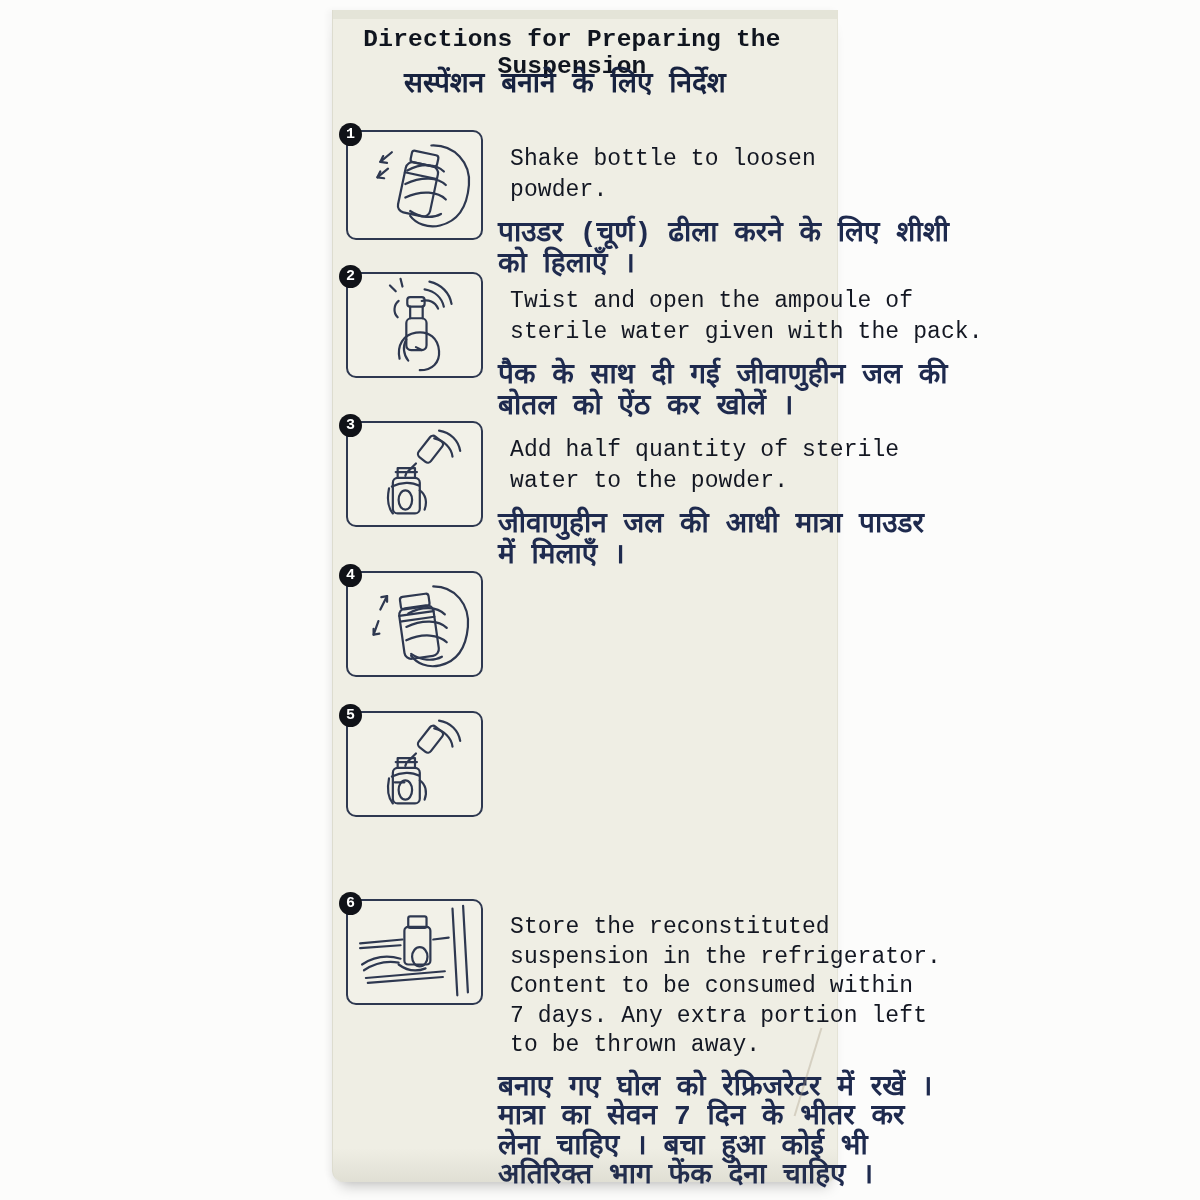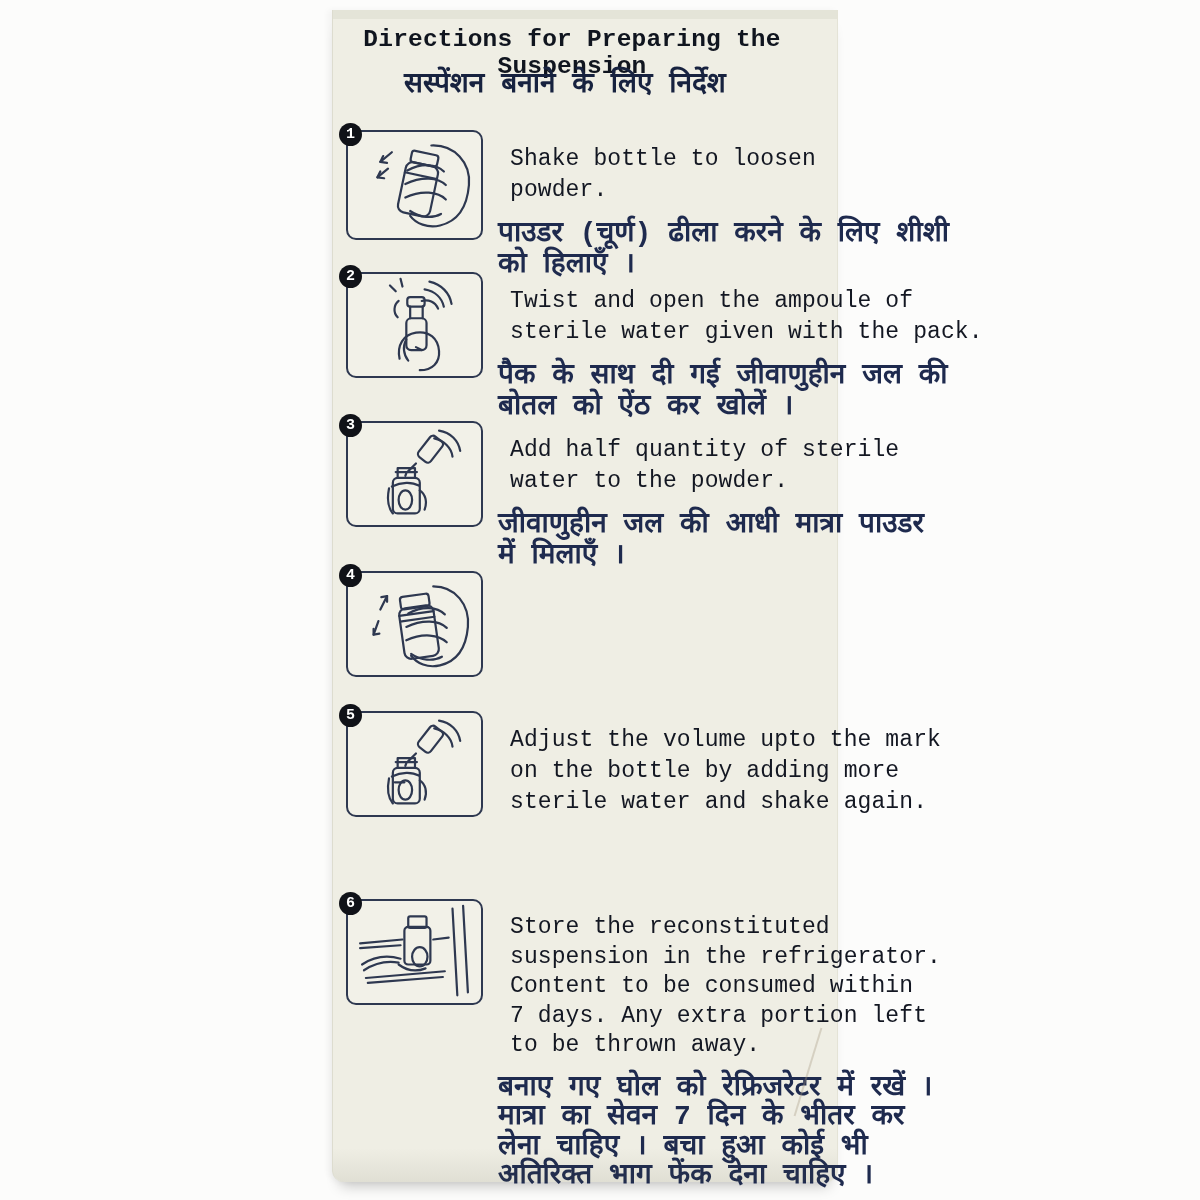--- a/index.html
+++ b/index.html
@@ -206,23 +206,20 @@
             <line x1="49" y1="51" x2="71" y2="51"></line>
             <line x1="48" y1="72" x2="58" y2="72"></line>
             <path d="M42,68 C40,78 41,88 46,94"></path>
             <path d="M45,66 C55,61 66,61 73,65"></path>
             <ellipse cx="59" cy="80" rx="7" ry="10"></ellipse>
             <path d="M74,70 C80,74 82,82 79,90"></path>
           </g>
         </svg>
       </figure>
       <div class="text">
-        <p class="en">Adjust the volume upto the mark
-on the bottle by adding more
-sterile water and shake again.</p>
       </div>
     </section>
 
     <section class="step step-6" style="top:889px">
       <figure class="frame">
         <span class="badge">6</span>
         <svg viewBox="0 0 137 106">
           <g class="art">
             <line x1="108" y1="8" x2="113" y2="98"></line>
             <line x1="119" y1="5" x2="124" y2="95"></line>

